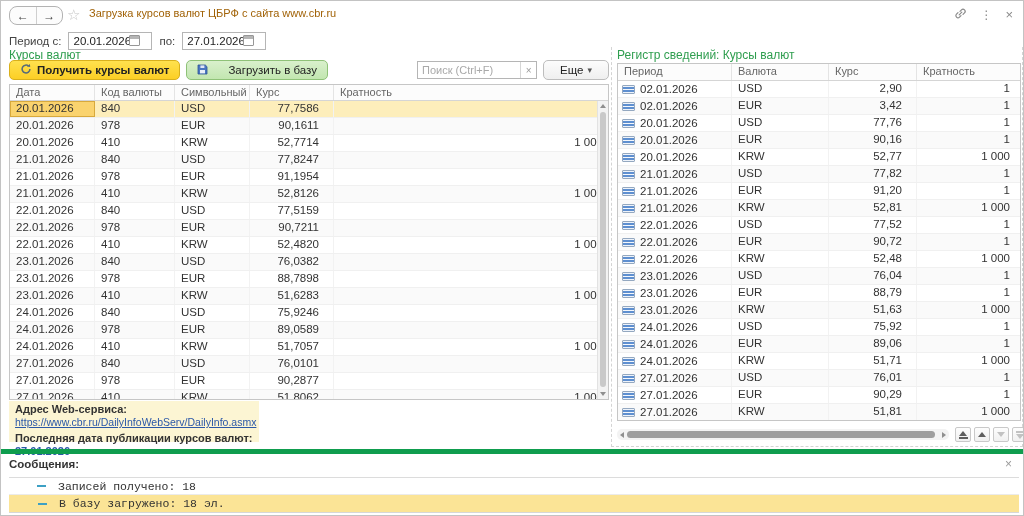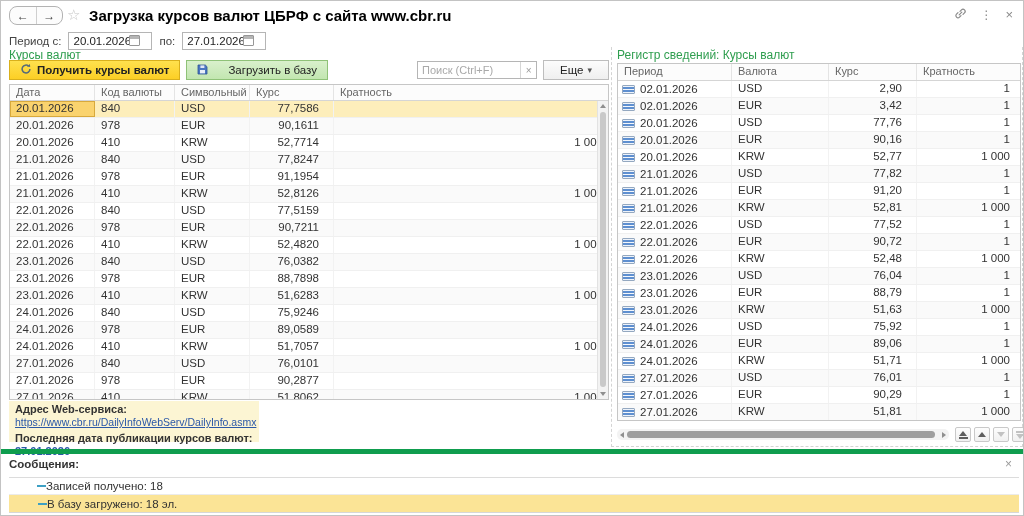--- a/index.html
+++ b/index.html
@@ -6,38 +6,38 @@
   .screen,.screen *{box-sizing:border-box;}
   .screen{position:relative;width:1024px;height:516px;background:#fff;border:1px solid #c3c3c3;
     font-family:"Liberation Sans","DejaVu Sans",sans-serif;font-size:12px;color:#333;overflow:hidden;margin:0 auto;}
 
   
   .titlebar{position:absolute;left:0;top:0;width:100%;height:28px;background:#fff;}
   .navgroup{position:absolute;left:8px;top:5px;width:54px;height:19px;border:1px solid #b3b3b3;border-radius:8px;display:flex;background:#fcfcfc;overflow:hidden;}
   .navgroup button{flex:1;border:none;background:none;font-family:inherit;font-size:12px;color:#444;padding:0;line-height:16px;cursor:default;}
   .navgroup button:first-child{border-right:1px solid #cfcfcf;}
   .star{position:absolute;left:66px;top:5px;font-size:15px;color:#c6c6c6;line-height:17px;}
-  .wtitle{position:absolute;left:88px;top:6px;font-weight:bold;font-size:15px;color:#000000;white-space:nowrap;}
+  .wtitle{position:absolute;left:88px;top:6px;font-weight:normal;font-size:11px;color:#a16207;white-space:nowrap;}
   .tbright{position:absolute;right:10px;top:6px;display:flex;gap:13px;align-items:center;color:#8a8a8a;}
   .tbright .ic{cursor:default;line-height:14px;}
   .kebab{font-size:12px;}
   .xclose{font-size:13px;}
 
   
   .period{position:absolute;left:8px;top:30px;height:19px;display:flex;align-items:center;gap:7px;font-size:11.5px;color:#444;}
   .dinput{display:flex;align-items:center;width:84px;height:18px;border:1px solid #b5b5b5;background:#fff;}
   .dinput input{border:none;outline:none;width:60px;font-family:inherit;font-size:11.5px;color:#222;padding:0 0 0 4px;background:transparent;}
   .cal{width:11px;height:11px;border:1px solid #979797;border-radius:1px;background:linear-gradient(#b5b5b5 0 3px,#fff 3px);margin-right:2px;flex:0 0 auto;}
 
   
   .gtitle{position:absolute;color:#2f9e4f;font-size:12px;white-space:nowrap;}
 
   
   .toolbar{position:absolute;left:8px;top:59px;width:600px;height:20px;display:flex;gap:6px;align-items:center;}
-  .btn{height:20px;border-radius:0;font-family:inherit;font-size:11.5px;color:#222;display:inline-flex;align-items:center;gap:5px;padding:0 10px;cursor:default;white-space:nowrap;}
+  .btn{height:20px;border-radius:5px;font-family:inherit;font-size:11.5px;color:#222;display:inline-flex;align-items:center;gap:5px;padding:0 10px;cursor:default;white-space:nowrap;}
   .btn-yellow{background:linear-gradient(#ffe14e,#fccf25);border:1px solid #d9b01c;font-weight:bold;}
   .btn-green{background:linear-gradient(#d9f0cc,#c2e6b0);border:1px solid #8fc278;gap:20px;}
   .searchbox{margin-left:auto;display:flex;align-items:center;width:120px;height:18px;border:1px solid #b5b5b5;background:#fff;}
   .searchbox input{border:none;outline:none;flex:1;min-width:0;font-family:inherit;font-size:11px;padding:0 4px;background:transparent;}
   .searchbox input::placeholder{color:#a9a9a9;}
   .sclear{width:16px;height:100%;border-left:1px solid #d6d6d6;color:#9a9a9a;font-size:10px;display:flex;align-items:center;justify-content:center;}
   .btn-more{background:linear-gradient(#fcfcfc,#efefef);border:1px solid #bdbdbd;padding:0 16px;gap:4px;text-align:center;}
   .dd{font-size:9px;color:#555;}
 
   
@@ -95,21 +95,21 @@
   .infobox{position:absolute;left:8px;top:400px;width:250px;height:41px;background:#fcf5d3;padding:2px 6px;font-size:11px;line-height:13px;}
   .infobox .b{font-weight:bold;color:#333;}
   .infobox a{color:#2b58a8;text-decoration:underline;font-size:10.5px;}
   .bluedate{color:#2b58a8;font-weight:bold;}
 
   
   .greenbar{position:absolute;left:0;top:448px;width:100%;height:5px;background:#0f9d4e;}
   .msghead{position:absolute;left:8px;top:457px;font-weight:bold;font-size:11.5px;color:#333;}
   .msgclose{position:absolute;right:11px;top:456px;color:#9a9a9a;font-size:12px;}
   .msglist{position:absolute;left:8px;top:476px;width:1010px;border-top:1px solid #dcdcdc;border-bottom:1px solid #d7d7d7;}
-  .msgrow{height:17px;display:flex;align-items:center;gap:0;padding-left:28px;font-size:11.5px;color:#333;border-bottom:1px solid #ebebeb;background:#fff;}
+  .msgrow{height:17px;display:flex;align-items:center;gap:12px;padding-left:28px;font-size:11.5px;color:#333;border-bottom:1px solid #ebebeb;background:#fff;font-family:Liberation Mono, monospace;}
   .msgrow:last-child{border-bottom:none;padding-left:29px;}
   .msgrow.hl{background:#fbe496;}
   .dash{width:9px;height:2px;background:#3da0c4;flex:0 0 auto;}
 </style>
 </head>
 <body>
 
 <div class="screen">
 
   <div class="titlebar">

